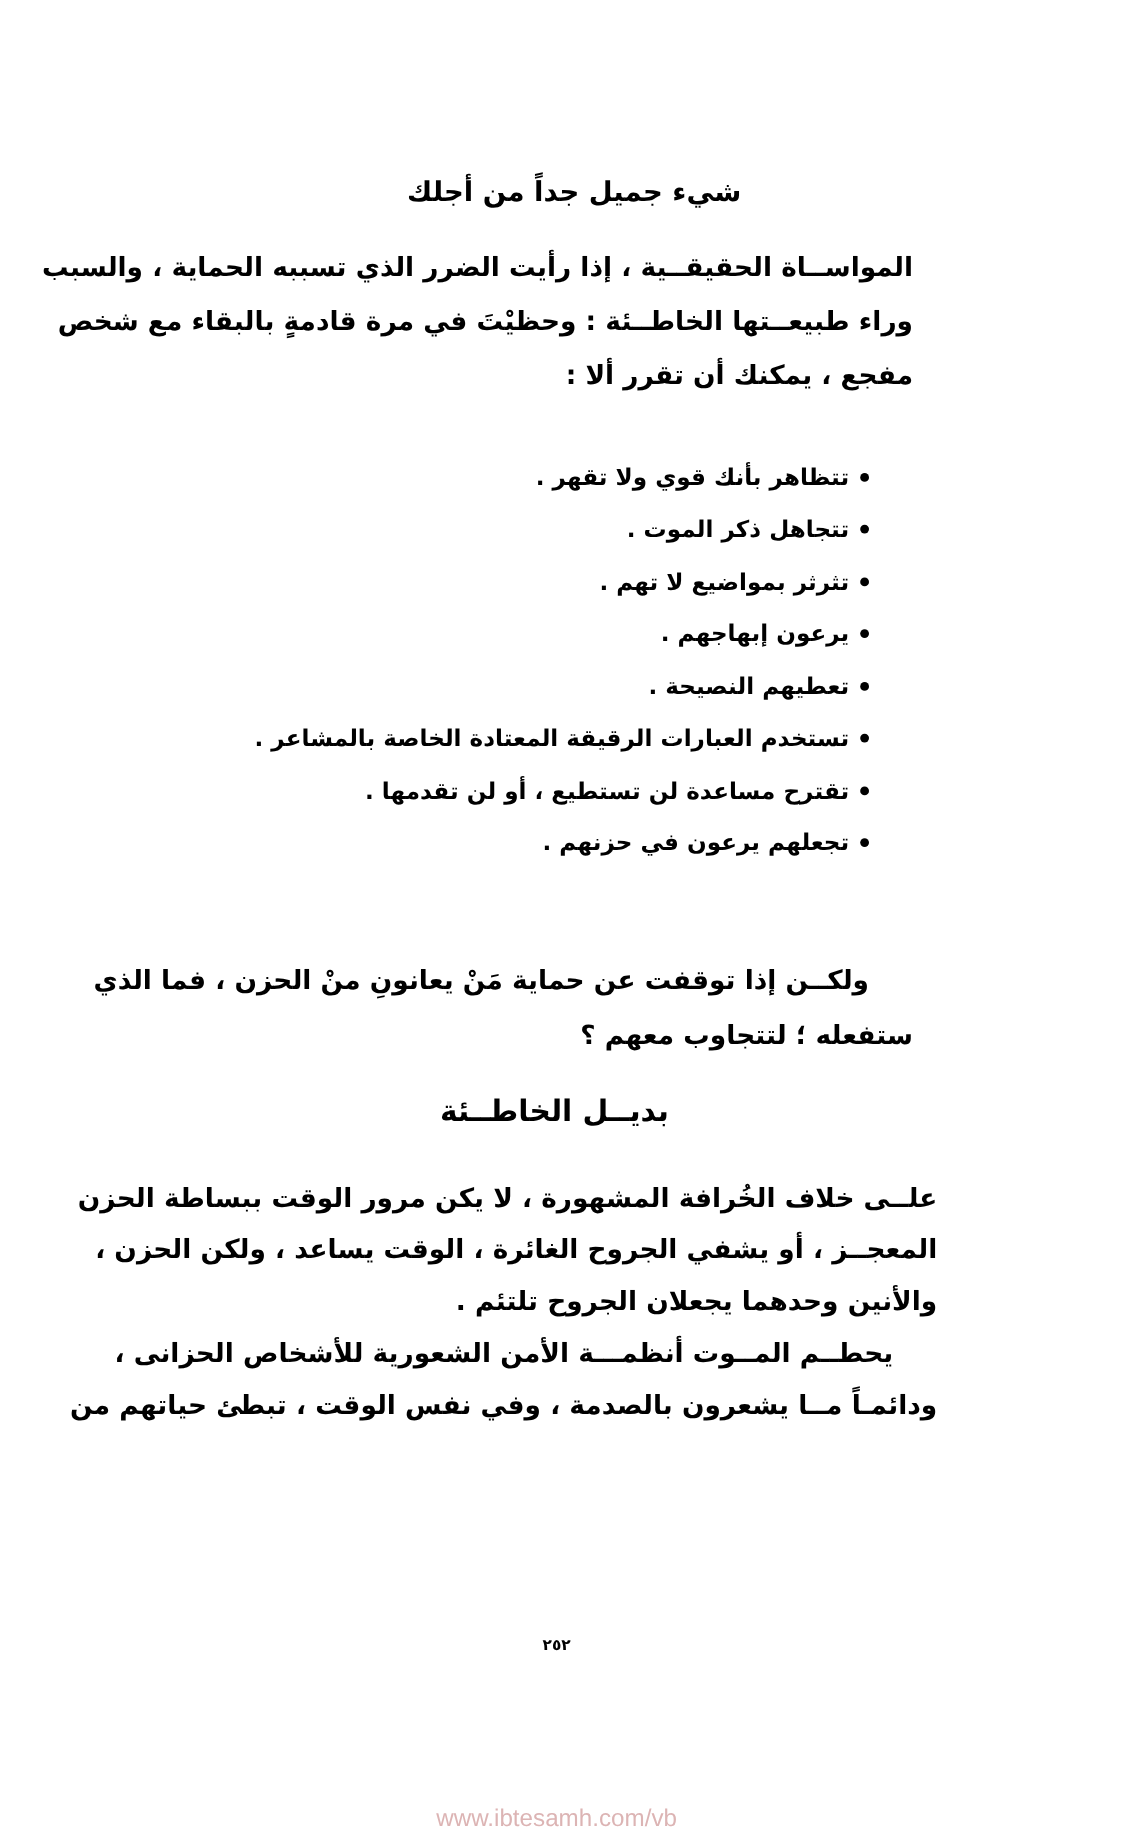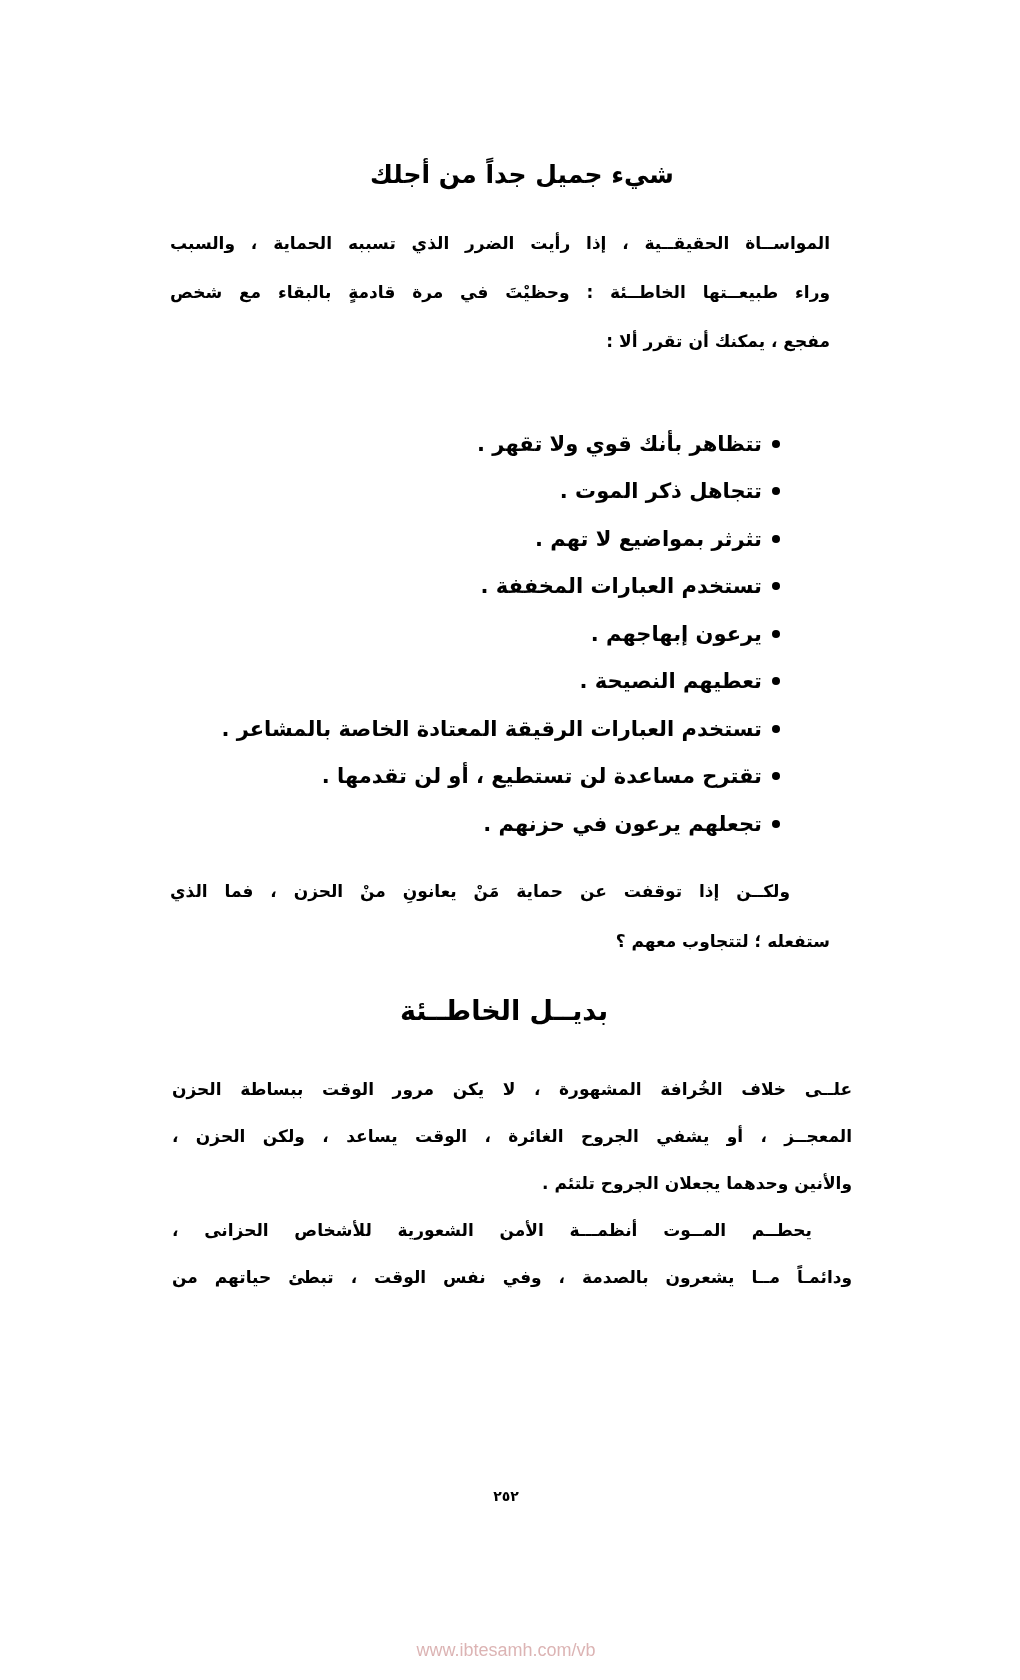--- a/index.html
+++ b/index.html
@@ -8,28 +8,28 @@
     font-family: "DejaVu Sans", sans-serif; color: #000;
   }
   .page { position: absolute; left: 0; top: 0; width: 1020px; height: 1680px; direction: rtl; }
   .title {
     position: absolute; top: 160px; left: 0; width: 1020px; text-align: center;
     font-size: 25px; font-weight: bold; padding-left: 16px;
   }
   .title span { display: inline-block; transform: translateX(-4px); }
   .para {
     position: absolute; right: 190px; width: 660px;
-    font-size: 17px; font-weight: bold; line-height: 50px; text-align: justify;
+    font-size: 24px; font-weight: bold; line-height: 50px; text-align: justify;
     text-align-last: right;
   }
   .line { display: block; white-space: nowrap; text-align: justify; text-align-last: justify; height: 50px; }
   .line.last { text-align-last: right; }
   .p1 { top: 218px; }
   .p1 .line { height: 49px; }
-  .bullets { position: absolute; top: 410px; right: 230px; list-style: none; margin: 10px; padding: 0; }
+  .bullets { position: absolute; top: 410px; right: 230px; list-style: none; margin: 0; padding: 0; }
   .bullets li {
     font-size: 21px; font-weight: bold; height: 47.5px; line-height: 40px; white-space: nowrap;
     display: flex; align-items: center;
   }
   .dot { display: inline-block; width: 8px; height: 8px; border-radius: 50%; background: #000; margin-left: 10px; }
   .p2 { top: 866px; right: 190px; width: 660px; }
   .p2 .first { padding-right: 40px; }
   .h2 {
     position: absolute; top: 995px; left: 0; width: 1020px; text-align: center;
     font-size: 27px; font-weight: bold;
@@ -38,21 +38,21 @@
   .p3 { top: 1066px; right: 168px; width: 680px; }
   .p3 .line { height: 47px; line-height: 47px; }
   .p3 .indent { padding-right: 40px; }
   .pagenum {
     position: absolute; top: 1488px; left: 0; width: 1020px; text-align: center;
     font-size: 14px; font-weight: bold; direction: rtl;
   }
   .pagenum span { display: inline-block; transform: translateX(-4px); }
   .watermark {
     position: absolute; top: 1640px; left: 0; width: 1012px; text-align: center;
-    font-family: "Liberation Sans", sans-serif; font-size: 18px; direction: ltr;
+    font-family: "Liberation Sans", sans-serif; font-size: 22px; direction: ltr;
   }
 </style>
 </head>
 <body>
 
 <div class="page">
 
   <div class="title">
     <span>شيء جميل جداً من أجلك</span>
   </div>
@@ -68,24 +68,20 @@
         <span class="dot"></span>
         <span>تتظاهر بأنك قوي ولا تقهر .</span>
       </li>
     <li>
         <span class="dot"></span>
         <span>تتجاهل ذكر الموت .</span>
       </li>
     <li>
         <span class="dot"></span>
         <span>تثرثر بمواضيع لا تهم .</span>
-      </li>
-    <li>
-        <span class="dot"></span>
-        <span>تستخدم العبارات المخففة .</span>
       </li>
     <li>
         <span class="dot"></span>
         <span>يرعون إبهاجهم .</span>
       </li>
     <li>
         <span class="dot"></span>
         <span>تعطيهم النصيحة .</span>
       </li>
     <li>

